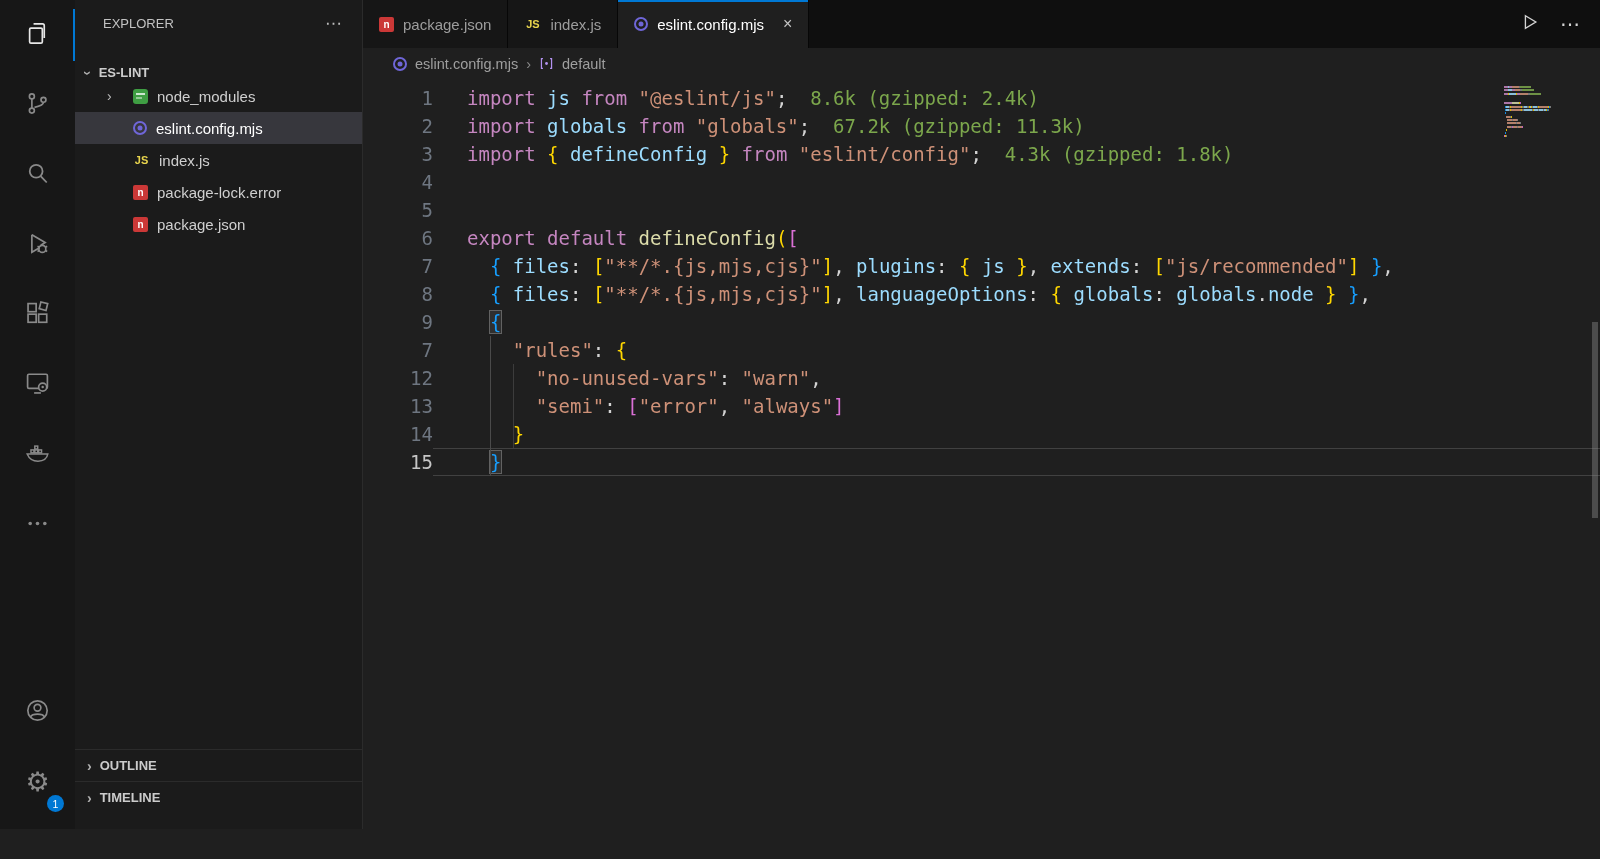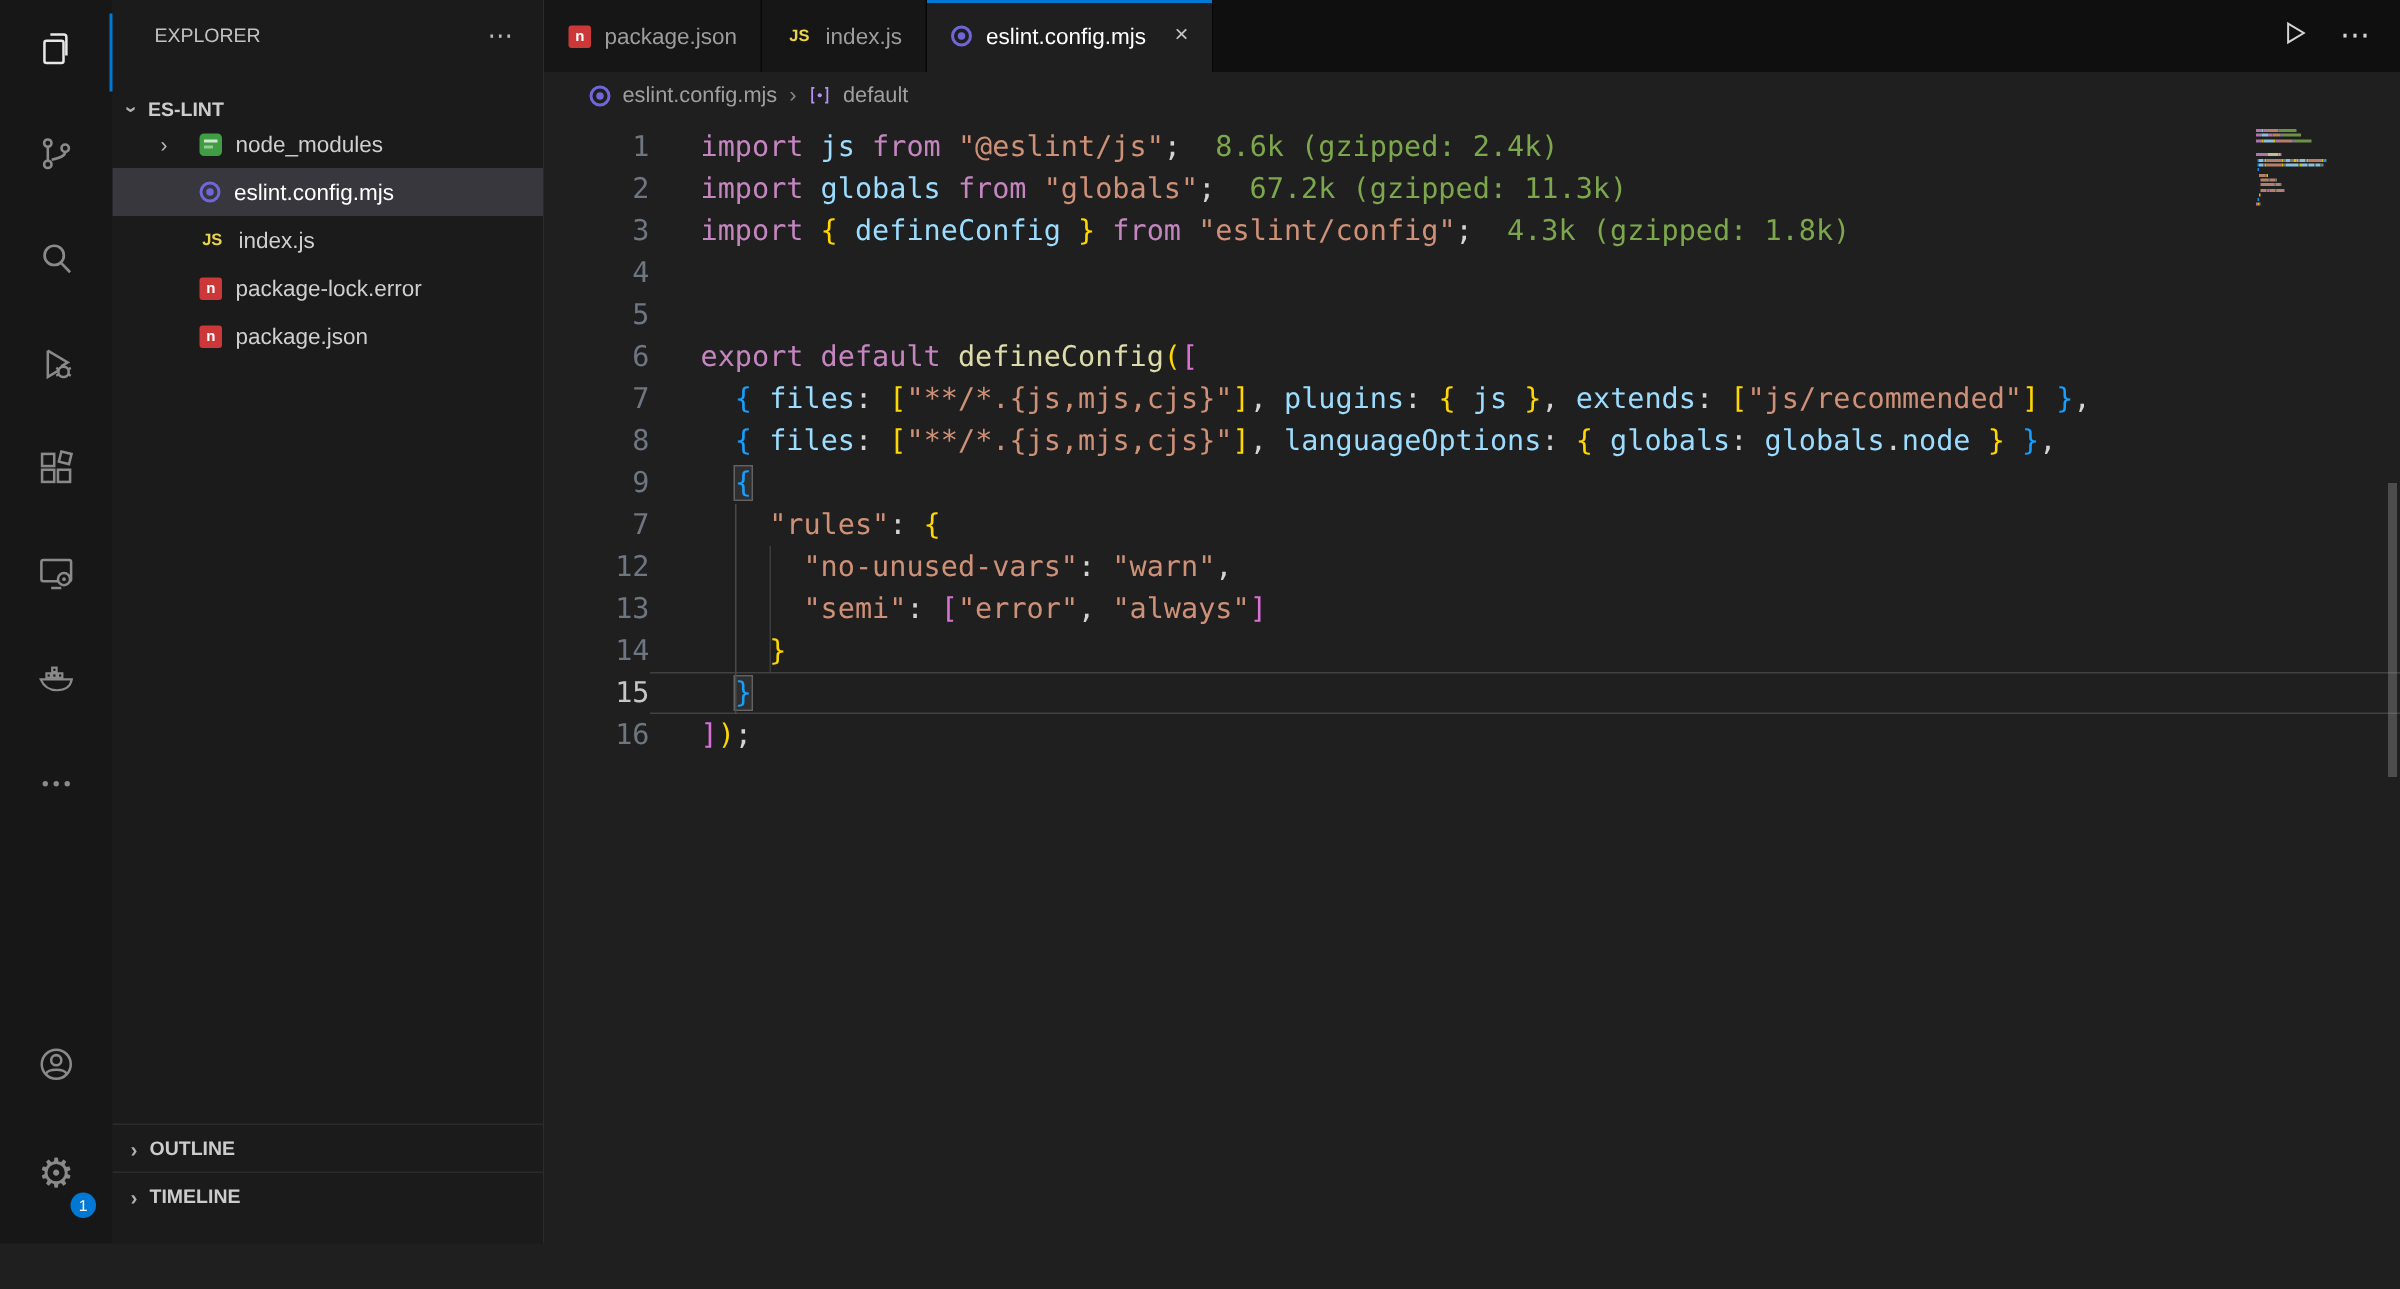--- a/index.html
+++ b/index.html
@@ -300,24 +300,20 @@
               <span class="lc"><span class="tk-pln">      </span><span class="tk-str">"semi"</span><span class="tk-pln">: </span><span class="tk-b2">[</span><span class="tk-str">"error"</span><span class="tk-pln">, </span><span class="tk-str">"always"</span><span class="tk-b2">]</span></span>
             </div>
             <div class="code-line">
               <span class="ln">14</span>
               <span class="lc"><span class="tk-pln">    </span><span class="tk-b1">}</span></span>
             </div>
             <div class="code-line current">
               <span class="ln">15</span>
               <span class="lc"><span class="tk-pln">  </span><span class="tk-b3 tk-bm">}</span></span>
             </div>
-            <div class="code-line">
-              <span class="ln">16</span>
-              <span class="lc"><span class="tk-b2">]</span><span class="tk-b1">)</span><span class="tk-pln">;</span></span>
-            </div>
           </div>
         <div class="indent-guide" id="guide-a"></div>
         <div class="indent-guide" id="guide-b"></div>
         <div id="minimap">
             <div class="mm-line">
               <span style="width: 3.85px; background: rgb(197, 134, 192);"></span>
               <span style="width: 1.65px; background: rgb(156, 220, 254);"></span>
               <span style="width: 2.75px; background: rgb(197, 134, 192);"></span>
               <span style="width: 6.6px; background: rgb(206, 145, 120);"></span>
               <span style="width: 1.65px; background: rgb(138, 138, 138);"></span>

